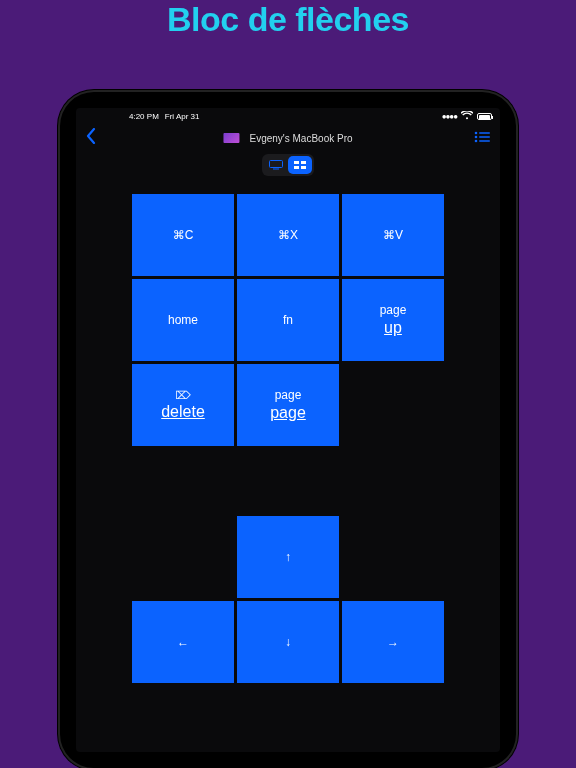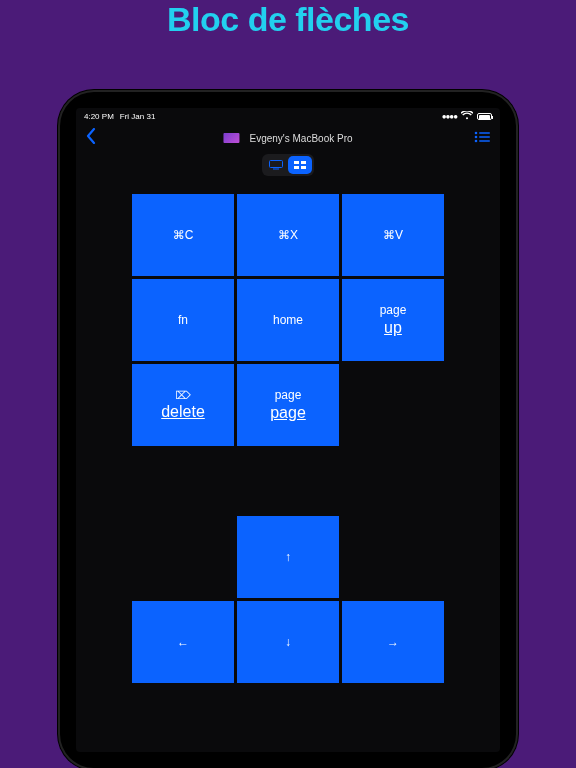--- a/index.html
+++ b/index.html
@@ -43,20 +43,21 @@
 
   
   .statusbar {
     height: 16px;
     display: flex;
     align-items: center;
     justify-content: space-between;
     padding: 0 8px;
     color: #fff;
     font-size: 8px;
+    margin-left: 45px;
   }
   .statusbar .left { display: flex; gap: 6px; }
   .statusbar .right { display: flex; gap: 4px; align-items: center; }
   .wifi, .battery, .signal { display: inline-block; }
   .signal { letter-spacing: -1px; }
   .battery {
     width: 15px; height: 7px; border: 1px solid #fff; border-radius: 2px; position: relative;
   }
   .battery::after { content:""; position:absolute; right:-2px; top:2px; width:1px; height:3px; background:#fff; }
   .battery::before { content:""; position:absolute; left:1px; top:1px; width:11px; height:5px; background:#fff; border-radius:1px; }
@@ -149,21 +150,21 @@
 <body>
 
 <div class="page-title">Bloc de flèches</div>
 
 <div class="tablet">
   <div class="screen">
 
     <div class="statusbar">
       <div class="left">
         <span>4:20 PM</span>
-        <span>Fri Jan 31</span>
+        <span>Fri Apr 31</span>
       </div>
       <div class="right">
         <span class="signal">●●●●</span>
         <span class="wifi">
           <svg width="12" height="9" viewBox="0 0 12 9">
               <path d="M6 8.2a1 1 0 100-2 1 1 0 000 2zM2.2 4.4a5.4 5.4 0 017.6 0l1-1a6.8 6.8 0 00-9.6 0l1 1zM.5 2.7a8 8 0 0111 0l1-1a9.4 9.4 0 00-13 0l1 1z" fill="#fff"></path>
             </svg>
         </span>
         <span class="battery"></span>
       </div>
@@ -217,24 +218,24 @@
           <span>⌘C</span>
         </div>
       <div class="key">
           <span>⌘X</span>
         </div>
       <div class="key">
           <span>⌘V</span>
         </div>
 
       <div class="key">
+          <span>home</span>
+        </div>
+      <div class="key">
           <span>fn</span>
-        </div>
-      <div class="key">
-          <span>home</span>
         </div>
       <div class="key">
           <span>page</span>
           <span class="sub">up</span>
         </div>
 
       <div class="key">
           <span class="sym">⌦</span>
           <span class="sub">delete</span>
         </div>

